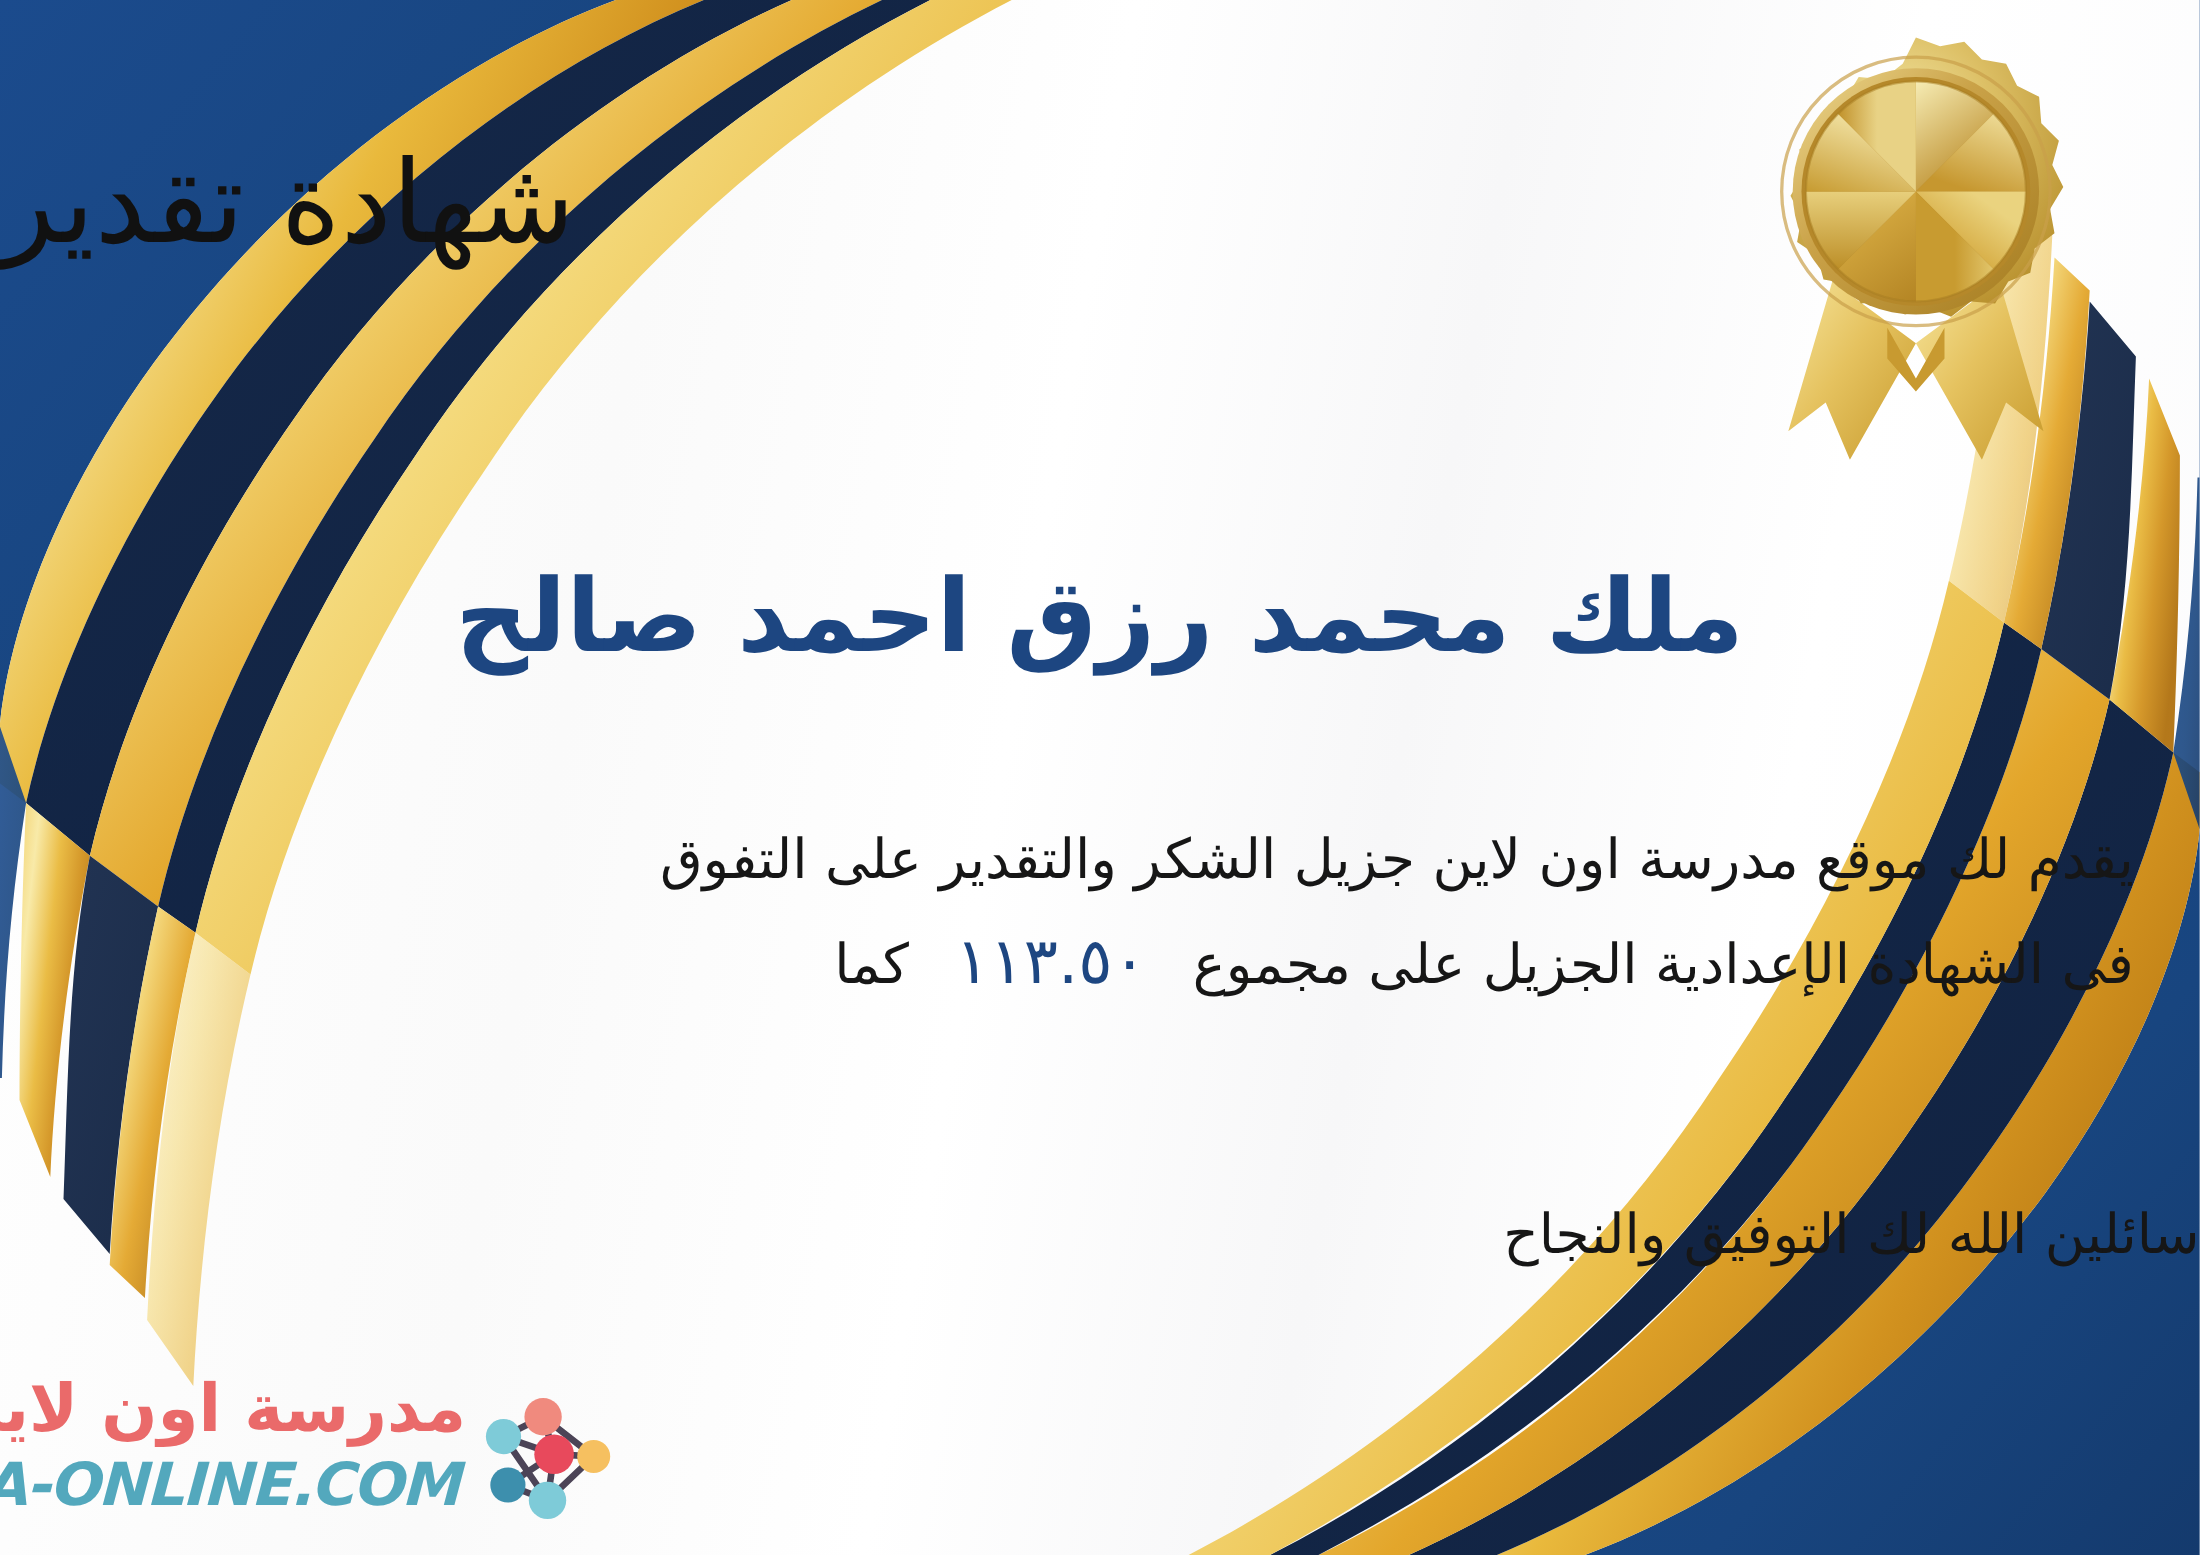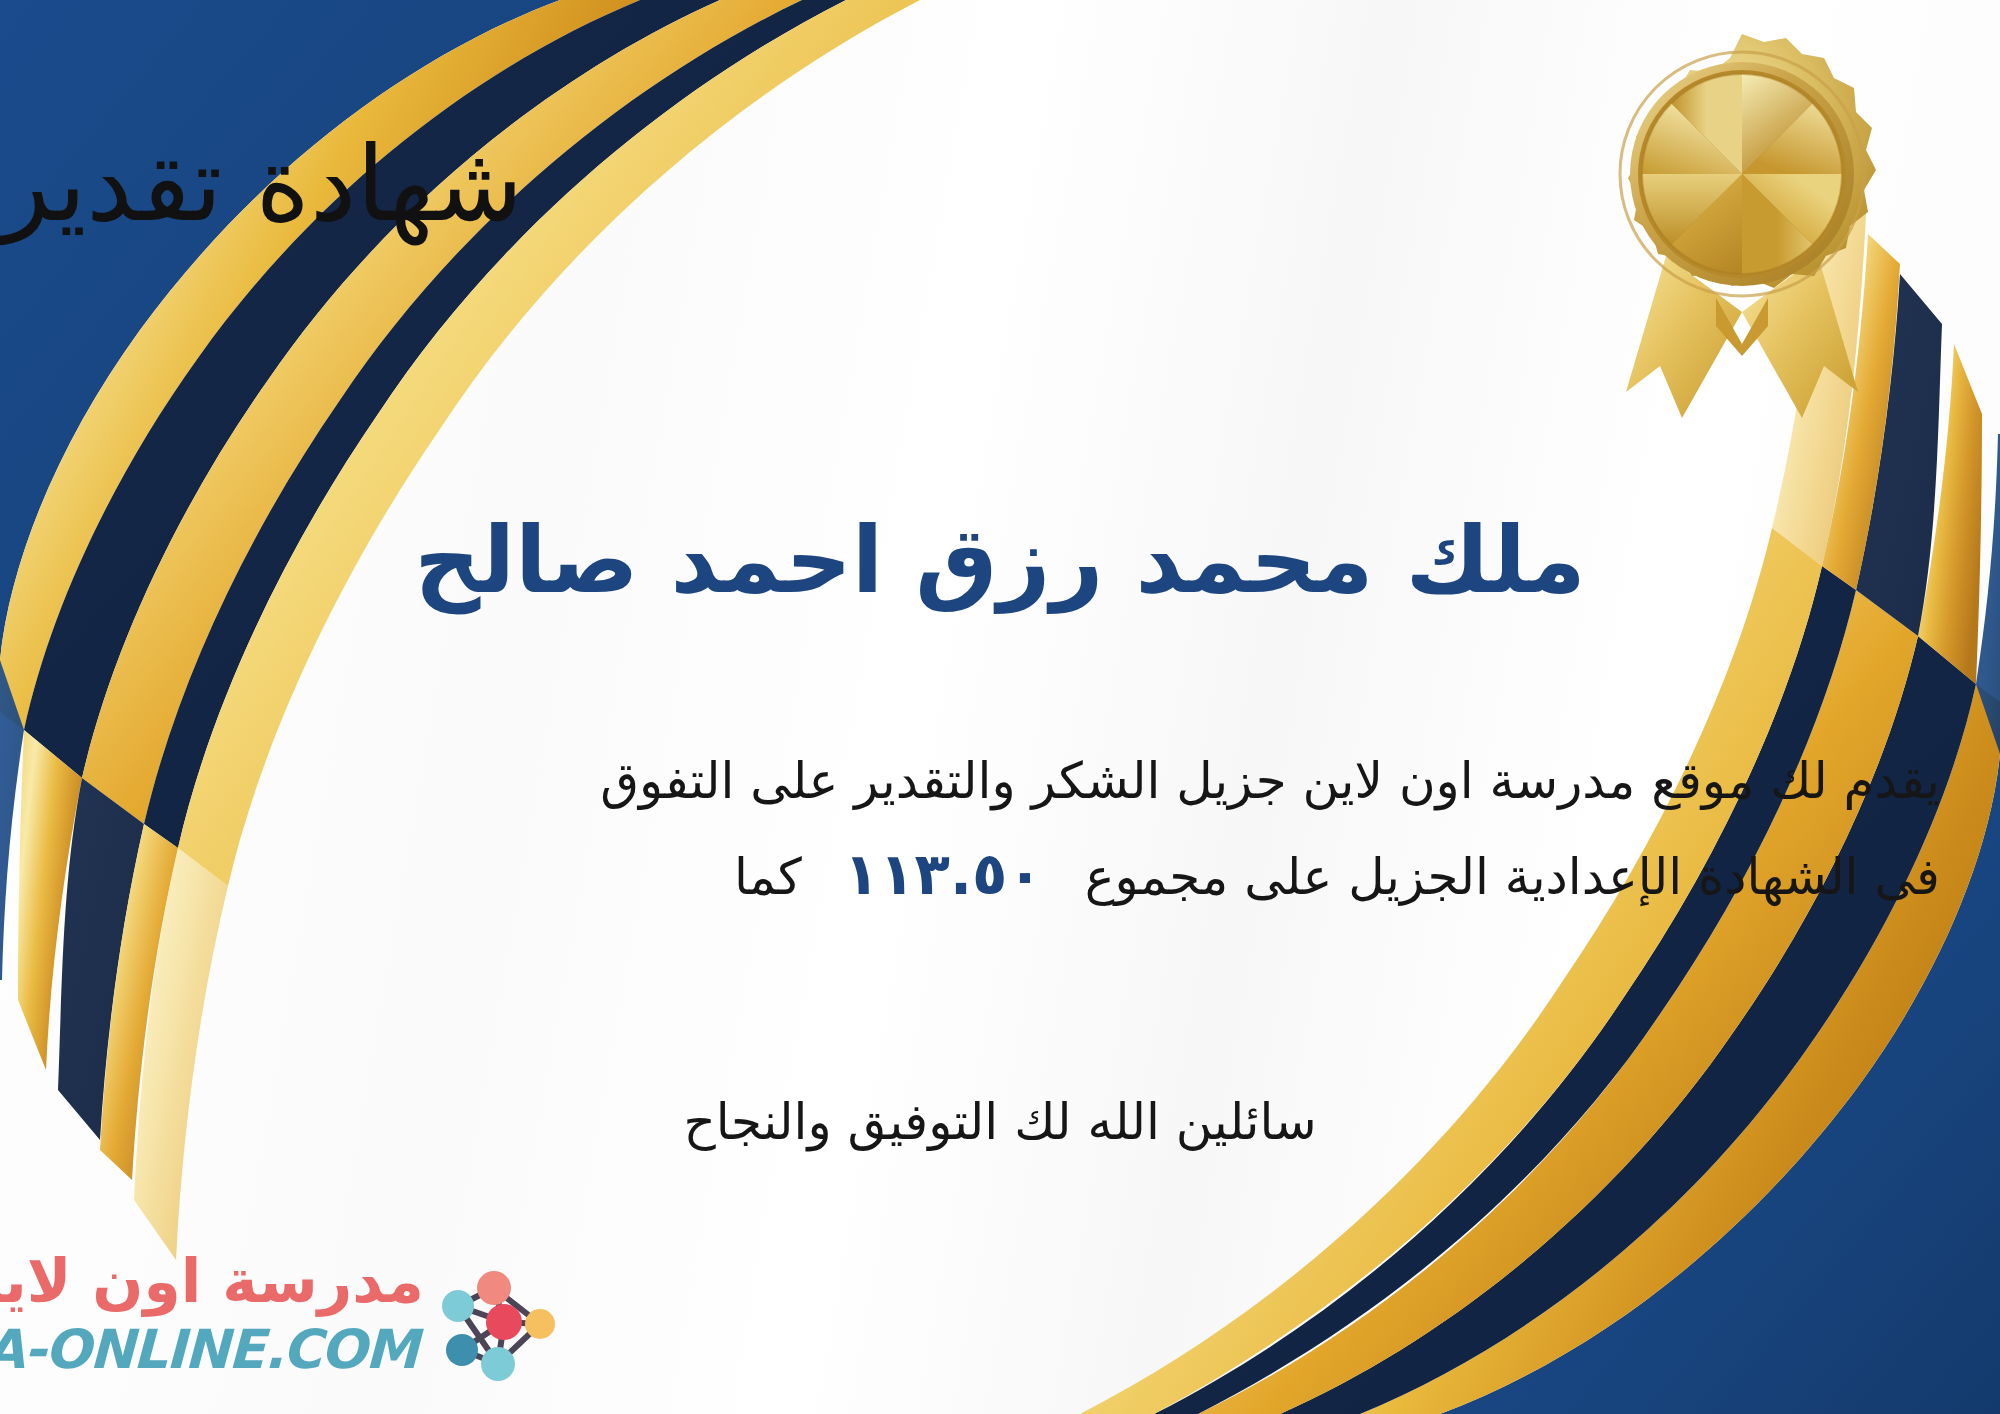--- a/index.html
+++ b/index.html
@@ -81,30 +81,29 @@
   }
   .body-line {
     font-size:50px;
     line-height:93px;
     color:#161616;
     white-space:nowrap;
     letter-spacing:-0.5px;
   }
   .grade-value {
     color:#1d4681;
-    font-weight:bold;
+    font-weight:normal;
     font-size:58px;
     padding:0 26px;
     letter-spacing:2px;
   }
 
   .closing-line {
     position:absolute;
     top:1090px; left:0; right:0;
-    text-align:center;
     font-size:50px;
     line-height:1.3;
     color:#161616;
     direction:rtl;
   }
 
   
   .site-logo {
     position:absolute;
     left:24px; bottom:14px;

